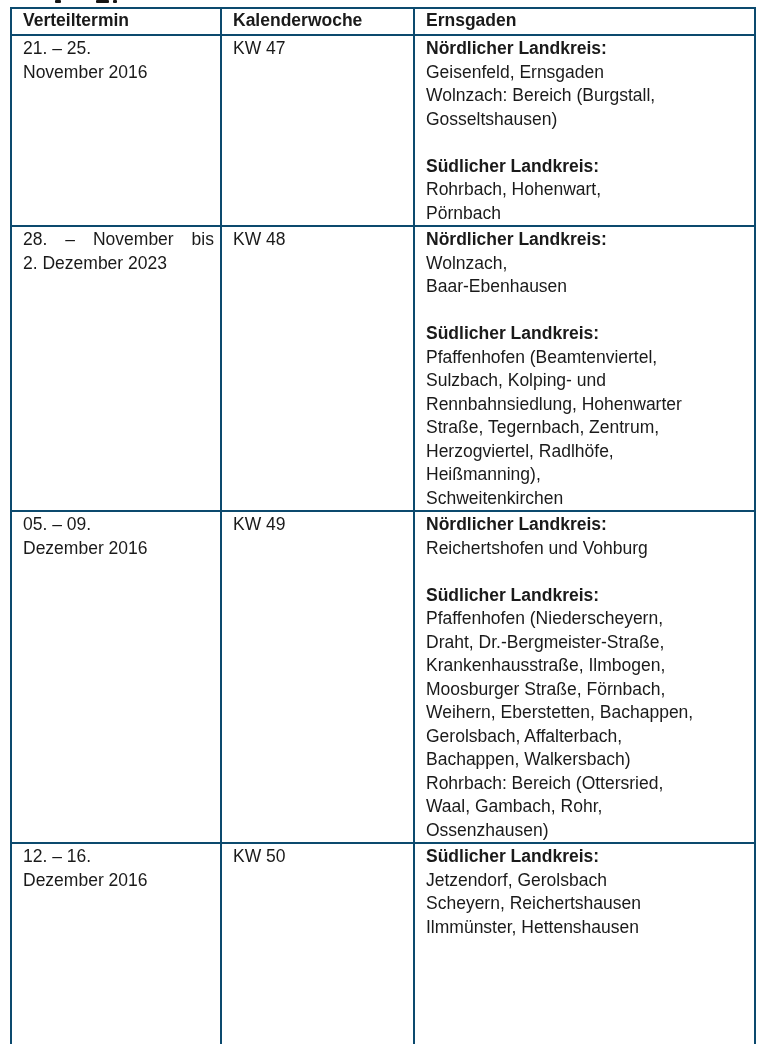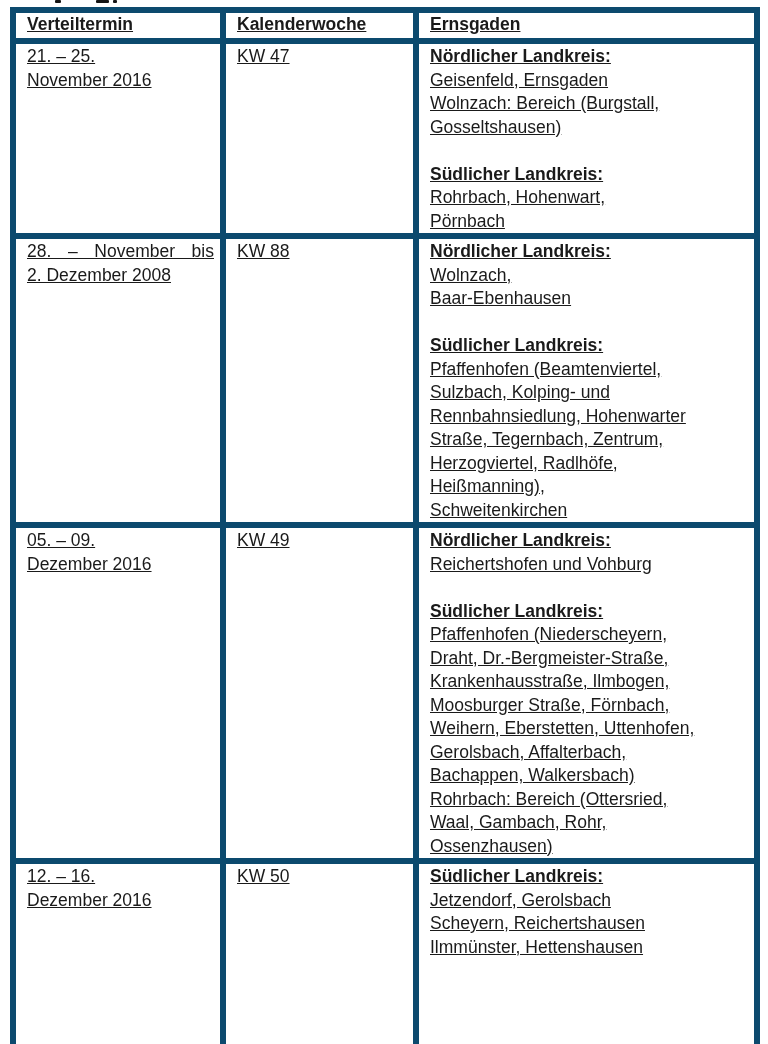--- a/index.html
+++ b/index.html
@@ -34,28 +34,27 @@
     top: 7px;
     width: 744px;
     border-collapse: collapse;
     table-layout: fixed;
   }
   col.c1 { width: 210px; }
   col.c2 { width: 193px; }
   col.c3 { width: 341px; }
 
   .schedule th, .schedule td {
-    border: 6px solid #0c4a6e;
+    border: 2px solid #0c4a6e;
     vertical-align: top;
     text-align: left;
     padding: 1px 6px 0 11px;
     font-size: 17.5px;
     line-height: 23.5px;
     font-weight: normal;
-    text-decoration: underline;
   }
   .schedule thead th {
     font-weight: bold;
     height: 25px;
     padding-top: 0;
   }
   
   tbody tr:nth-child(1) { height: 118px; }
   tbody tr:nth-child(2) { height: 188px; }
   tbody tr:nth-child(3) { height: 278px; }
@@ -113,24 +112,24 @@
             <div class="line gline">Gosseltshausen)</div>
             <div class="line gline"></div>
             <div class="line gline bold">Südlicher Landkreis:</div>
             <div class="line gline">Rohrbach, Hohenwart,</div>
             <div class="line gline">Pörnbach</div>
           </td>
     </tr>
         <tr>
       <td>
             <div class="line dline jline">28. – November bis</div>
-            <div class="line dline">2. Dezember 2008</div>
+            <div class="line dline">2. Dezember 2023</div>
           </td>
       <td>
-            <div class="line">KW 88</div>
+            <div class="line">KW 48</div>
           </td>
       <td>
             <div class="line gline bold">Nördlicher Landkreis:</div>
             <div class="line gline">Wolnzach,</div>
             <div class="line gline">Baar-Ebenhausen</div>
             <div class="line gline"></div>
             <div class="line gline bold">Südlicher Landkreis:</div>
             <div class="line gline">Pfaffenhofen (Beamtenviertel,</div>
             <div class="line gline">Sulzbach, Kolping- und</div>
             <div class="line gline">Rennbahnsiedlung, Hohenwarter</div>
@@ -150,21 +149,21 @@
           </td>
       <td>
             <div class="line gline bold">Nördlicher Landkreis:</div>
             <div class="line gline">Reichertshofen und Vohburg</div>
             <div class="line gline"></div>
             <div class="line gline bold">Südlicher Landkreis:</div>
             <div class="line gline">Pfaffenhofen (Niederscheyern,</div>
             <div class="line gline">Draht, Dr.-Bergmeister-Straße,</div>
             <div class="line gline">Krankenhausstraße, Ilmbogen,</div>
             <div class="line gline">Moosburger Straße, Förnbach,</div>
-            <div class="line gline">Weihern, Eberstetten, Uttenhofen,</div>
+            <div class="line gline">Weihern, Eberstetten, Bachappen,</div>
             <div class="line gline">Gerolsbach, Affalterbach,</div>
             <div class="line gline">Bachappen, Walkersbach)</div>
             <div class="line gline">Rohrbach: Bereich (Ottersried,</div>
             <div class="line gline">Waal, Gambach, Rohr,</div>
             <div class="line gline">Ossenzhausen)</div>
           </td>
     </tr>
         <tr>
       <td>
             <div class="line dline">12. – 16.</div>

